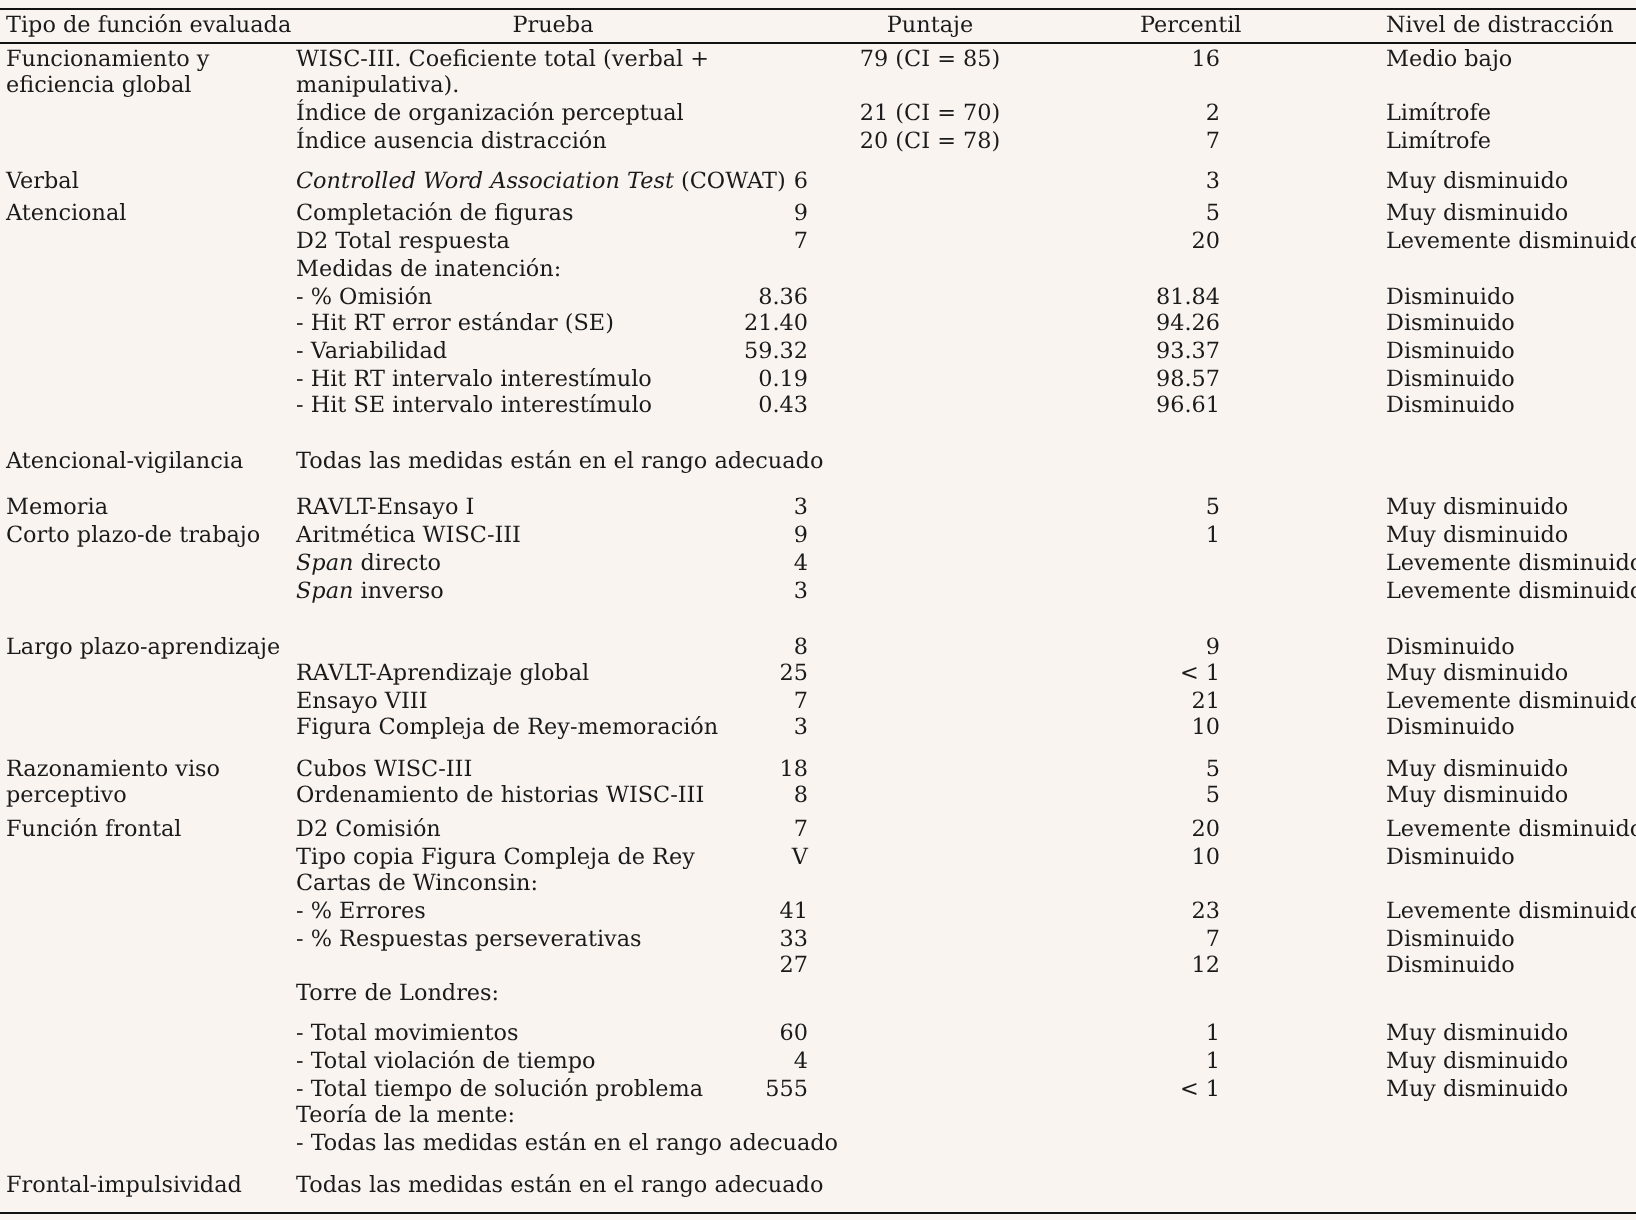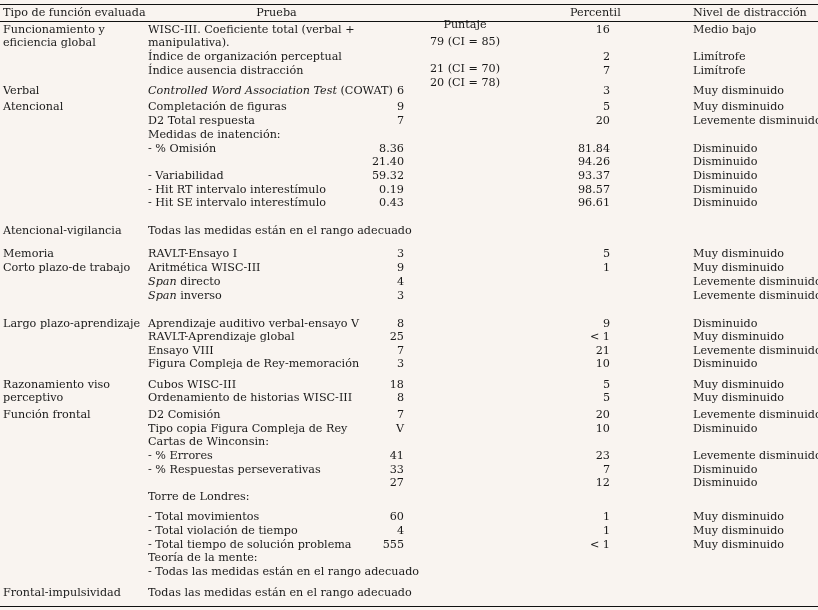--- a/index.html
+++ b/index.html
@@ -8,21 +8,21 @@
     background:#f9f4f0;
     font-family:"DejaVu Serif", serif;
     font-size:11.2px;
     color:#1a1a1a;
     position:relative;
   }
   .rule { position:absolute; left:0; width:818px; height:1px; background:#111; }
   .row { position:absolute; left:0; width:806px; height:14px; line-height:14px; white-space:nowrap; }
   .c1 { position:absolute; left:3px; }
   .c2 { position:absolute; left:148px; }
-  .c3 { position:absolute; left:405px; width:120px; text-align:center;margin-top:12px; }
+  .c3 { position:absolute; left:405px; width:120px; text-align:center; }
   .c3n { position:absolute; right:402px; text-align:right; }
   .c4 { position:absolute; left:570px; width:95px; text-align:left; }
   .c4n { position:absolute; right:196px; text-align:center; }
   .c5 { position:absolute; left:693px; }
   .hdr .c2 { left:148px; width:257px; text-align:center; }
   i { font-style:italic; }
 </style>
 </head>
 <body>
 
@@ -95,20 +95,21 @@
     </div>
     <div class="row" style="top: 142px;">
       <span class="c1"></span>
       <span class="c2"><span>- % Omisión</span></span>
       <span class="c3n">8.36</span>
       <span class="c4n">81.84</span>
       <span class="c5">Disminuido</span>
     </div>
     <div class="row" style="top: 155px;">
       <span class="c1"></span>
+      <span class="c2"><span>- Hit RT error estándar (SE)</span></span>
       <span class="c3n">21.40</span>
       <span class="c4n">94.26</span>
       <span class="c5">Disminuido</span>
     </div>
     <div class="row" style="top: 169px;">
       <span class="c1"></span>
       <span class="c2"><span>- Variabilidad</span></span>
       <span class="c3n">59.32</span>
       <span class="c4n">93.37</span>
       <span class="c5">Disminuido</span>
@@ -157,21 +158,20 @@
     </div>
     <div class="row" style="top: 289px;">
       <span class="c1"></span>
       <span class="c2"><i>Span</i><span> inverso</span></span>
       <span class="c3n">3</span>
       <span class="c4n"></span>
       <span class="c5">Levemente disminuido</span>
     </div>
     <div class="row" style="top: 317px;">
       <span class="c1">Largo plazo-aprendizaje</span>
-      <span class="c2"><span>Aprendizaje auditivo verbal-ensayo V</span></span>
       <span class="c3n">8</span>
       <span class="c4n">9</span>
       <span class="c5">Disminuido</span>
     </div>
     <div class="row" style="top: 330px;">
       <span class="c1"></span>
       <span class="c2"><span>RAVLT-Aprendizaje global</span></span>
       <span class="c3n">25</span>
       <span class="c4n">&lt; 1</span>
       <span class="c5">Muy disminuido</span>

